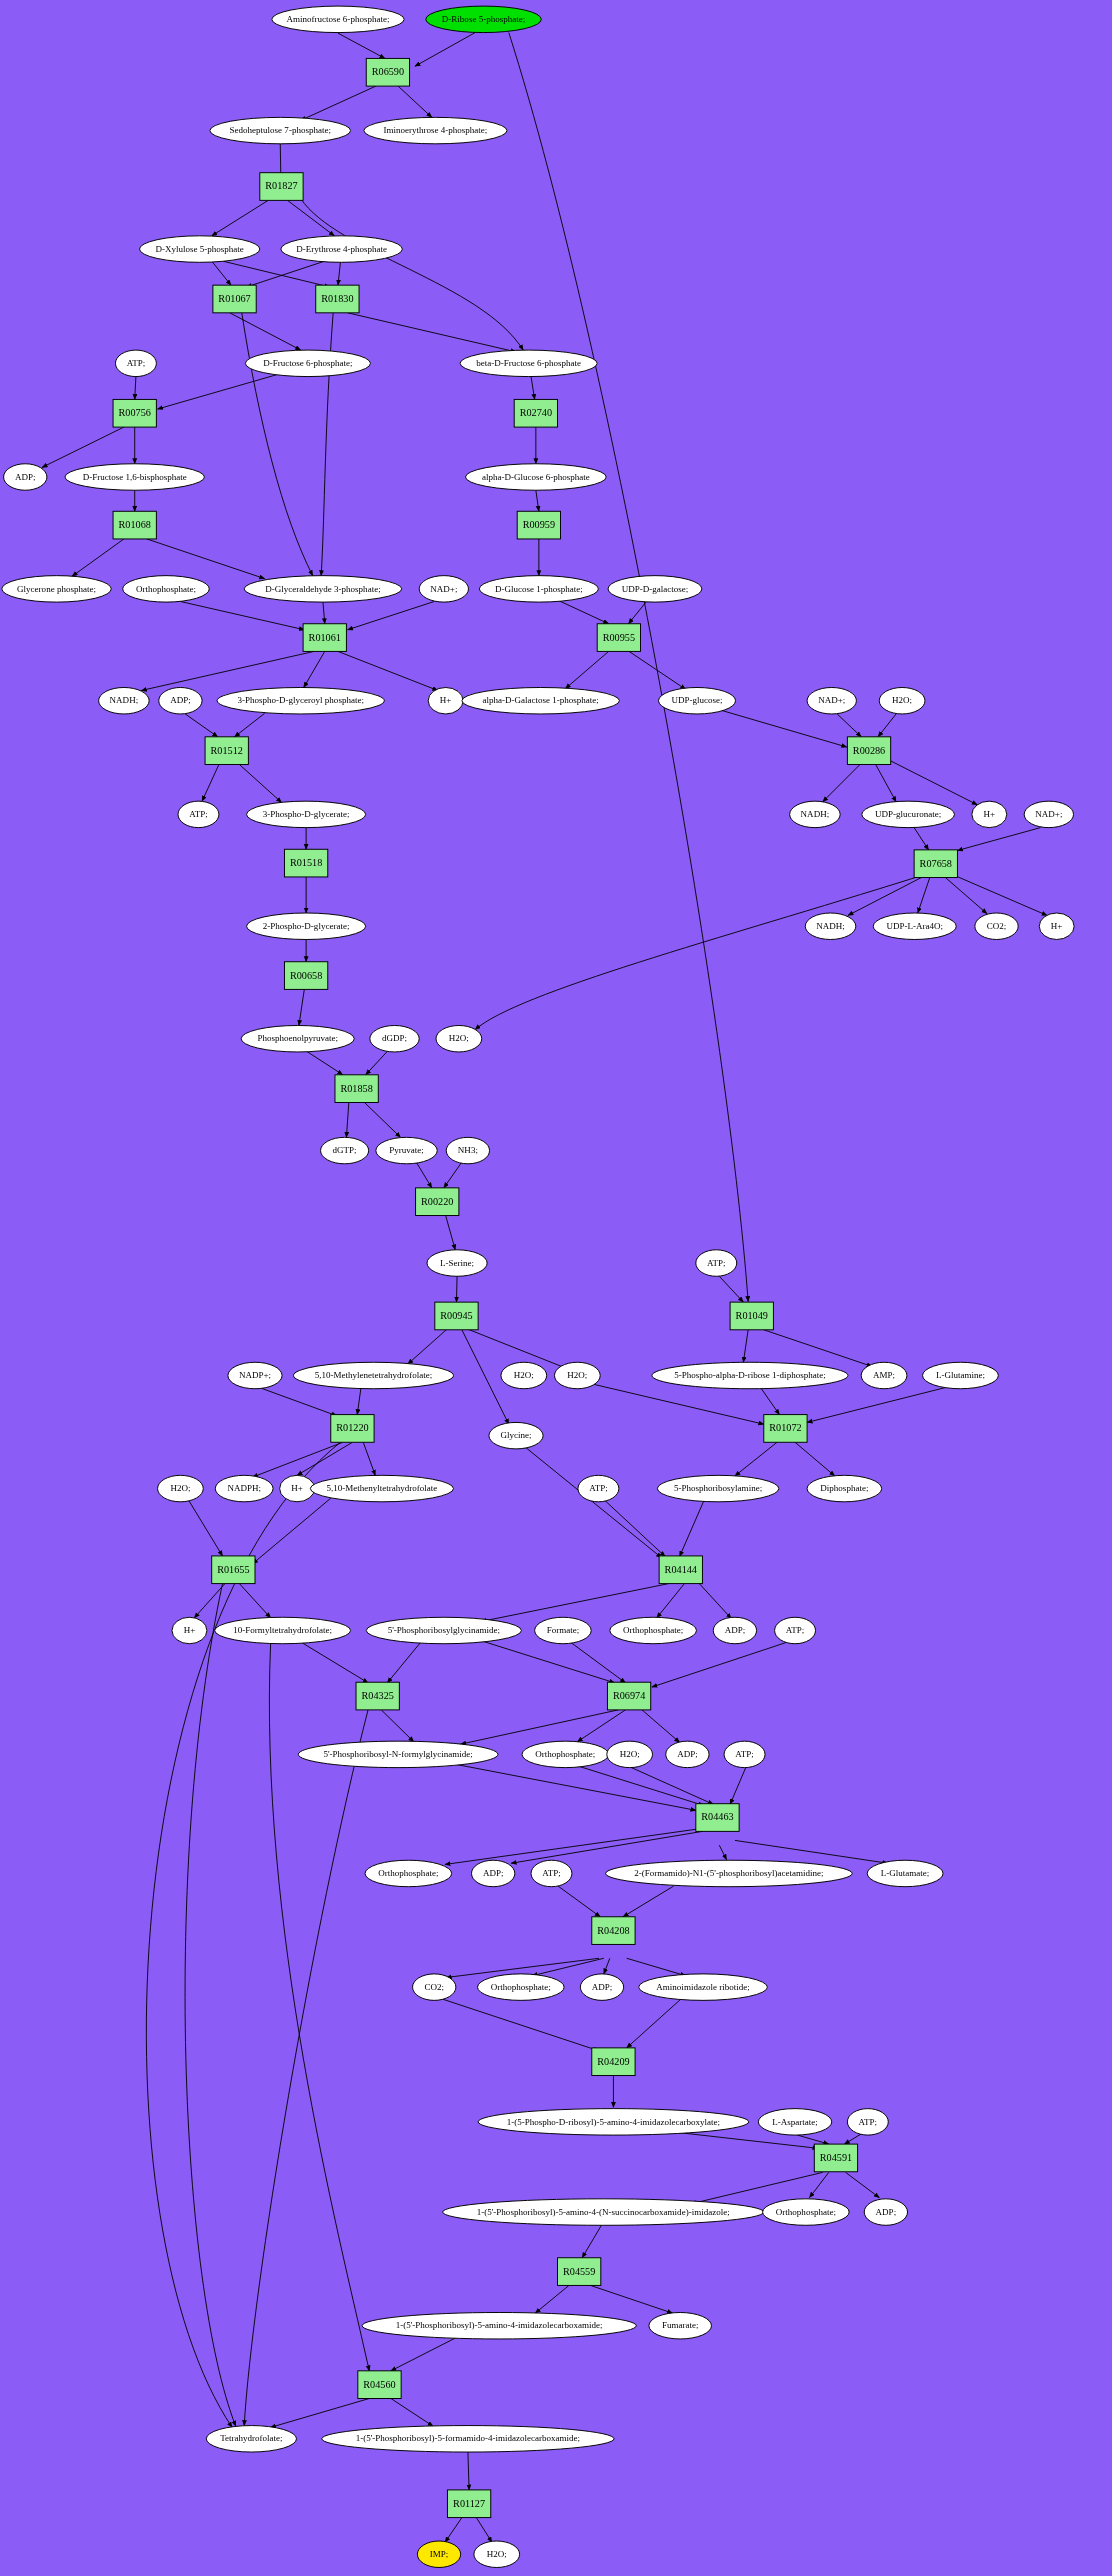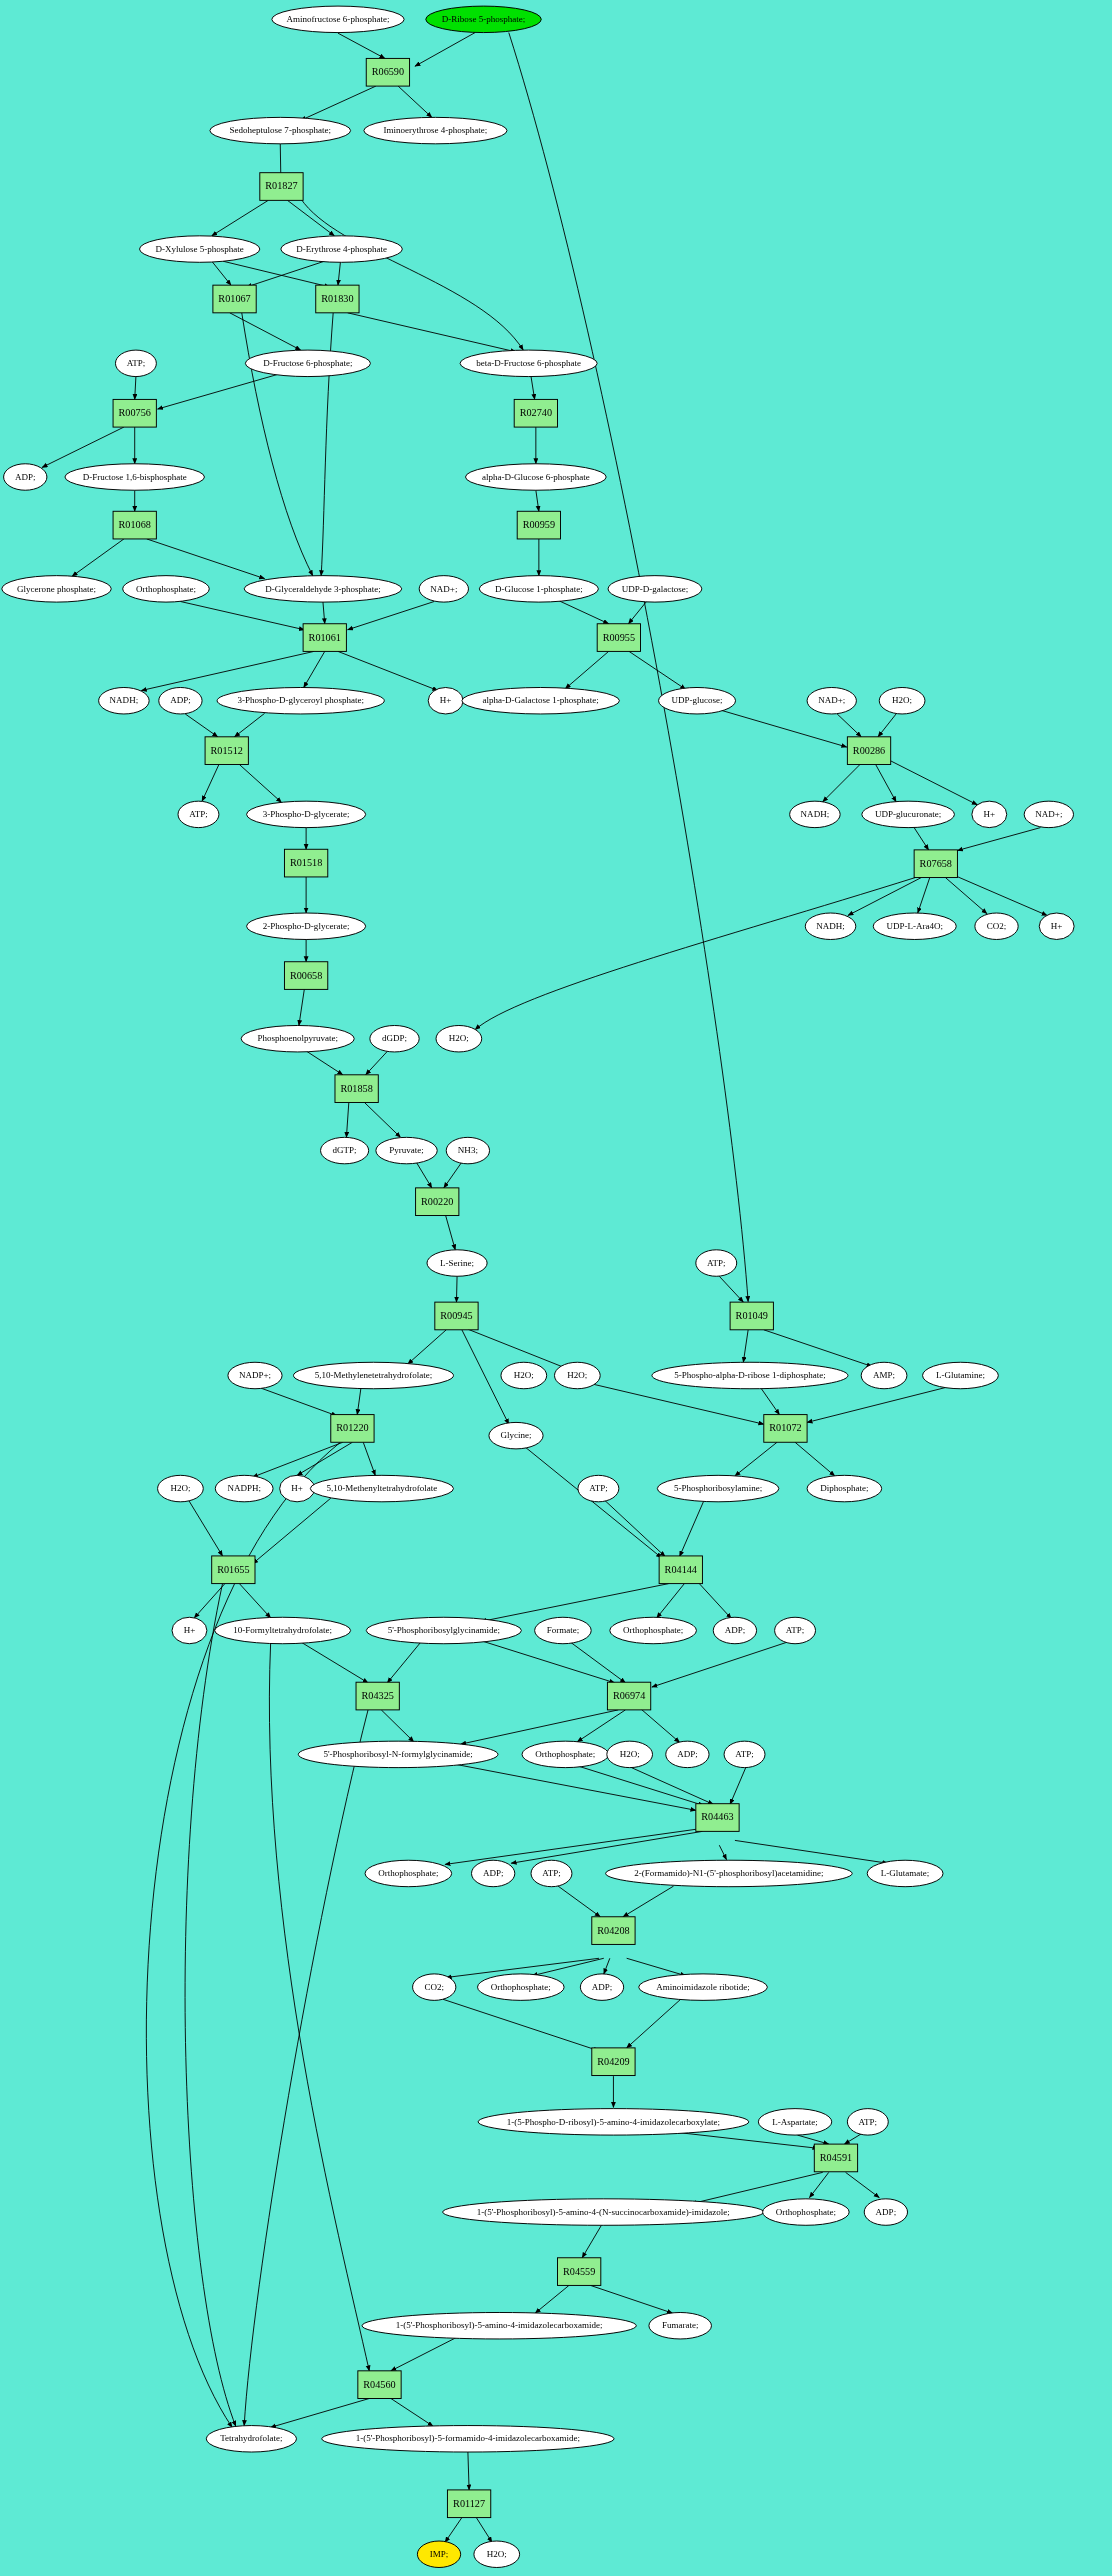--- a/index.html
+++ b/index.html
@@ -1,16 +1,16 @@
 <!DOCTYPE html>
 <html style="font-size:9.6px"><head>
 <meta charset="utf-8">
 <style>
   html,body{margin:0;padding:0;background:#ffffff;}
-  #canvas{position:relative;width:1112px;height:2576px;background:#5eead4;
+  #canvas{position:relative;width:1112px;height:2576px;background:#8b5cf6;
     font-family:"Liberation Serif","DejaVu Serif",serif;}
   svg{position:absolute;left:0;top:0;width:1112px;height:2576px;overflow:visible;}
   .ell{fill:#ffffff;stroke:#000000;stroke-width:1.6;}
   .ell.hl{fill:#00e000;}
   .ell.imp{fill:#ffe800;}
   .rx{fill:#90ee90;stroke:#000000;stroke-width:1.6;}
   .edge{fill:none;stroke:#000000;stroke-width:1.5;}
   text{font-family:"Liberation Serif","DejaVu Serif",serif;fill:#000000;
        text-anchor:middle;dominant-baseline:middle;}
   .cl{font-size:15px;}

